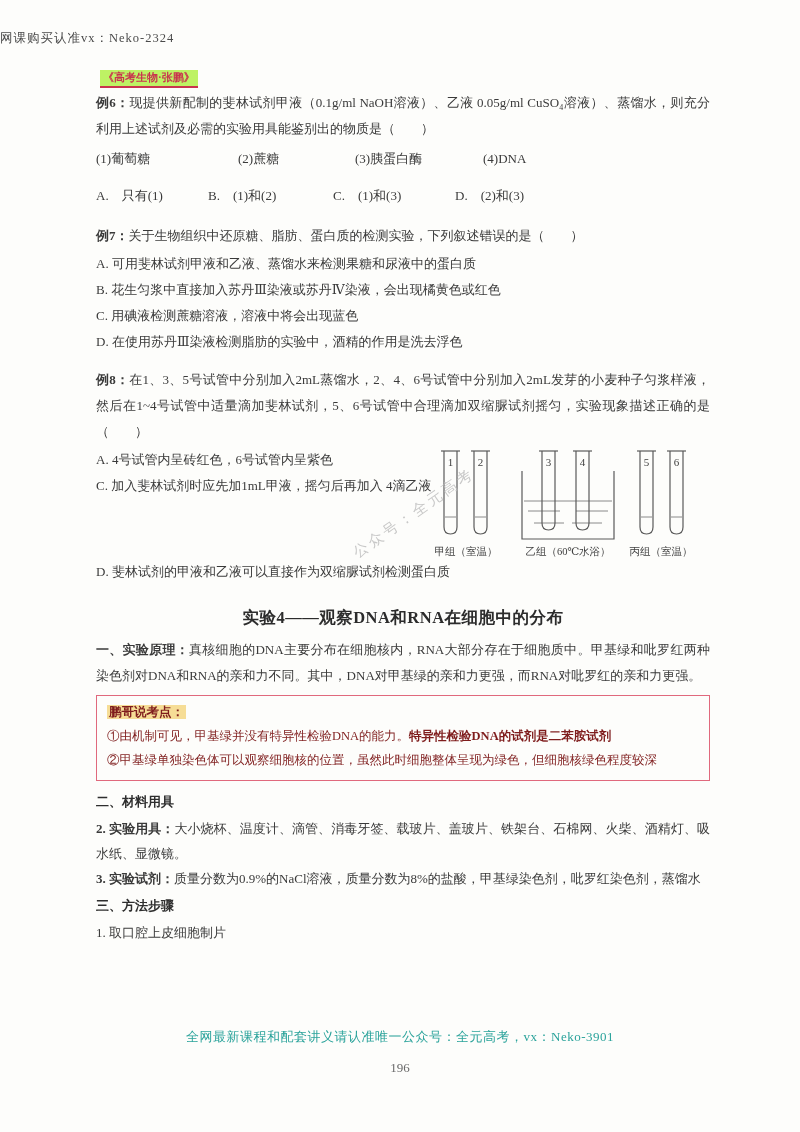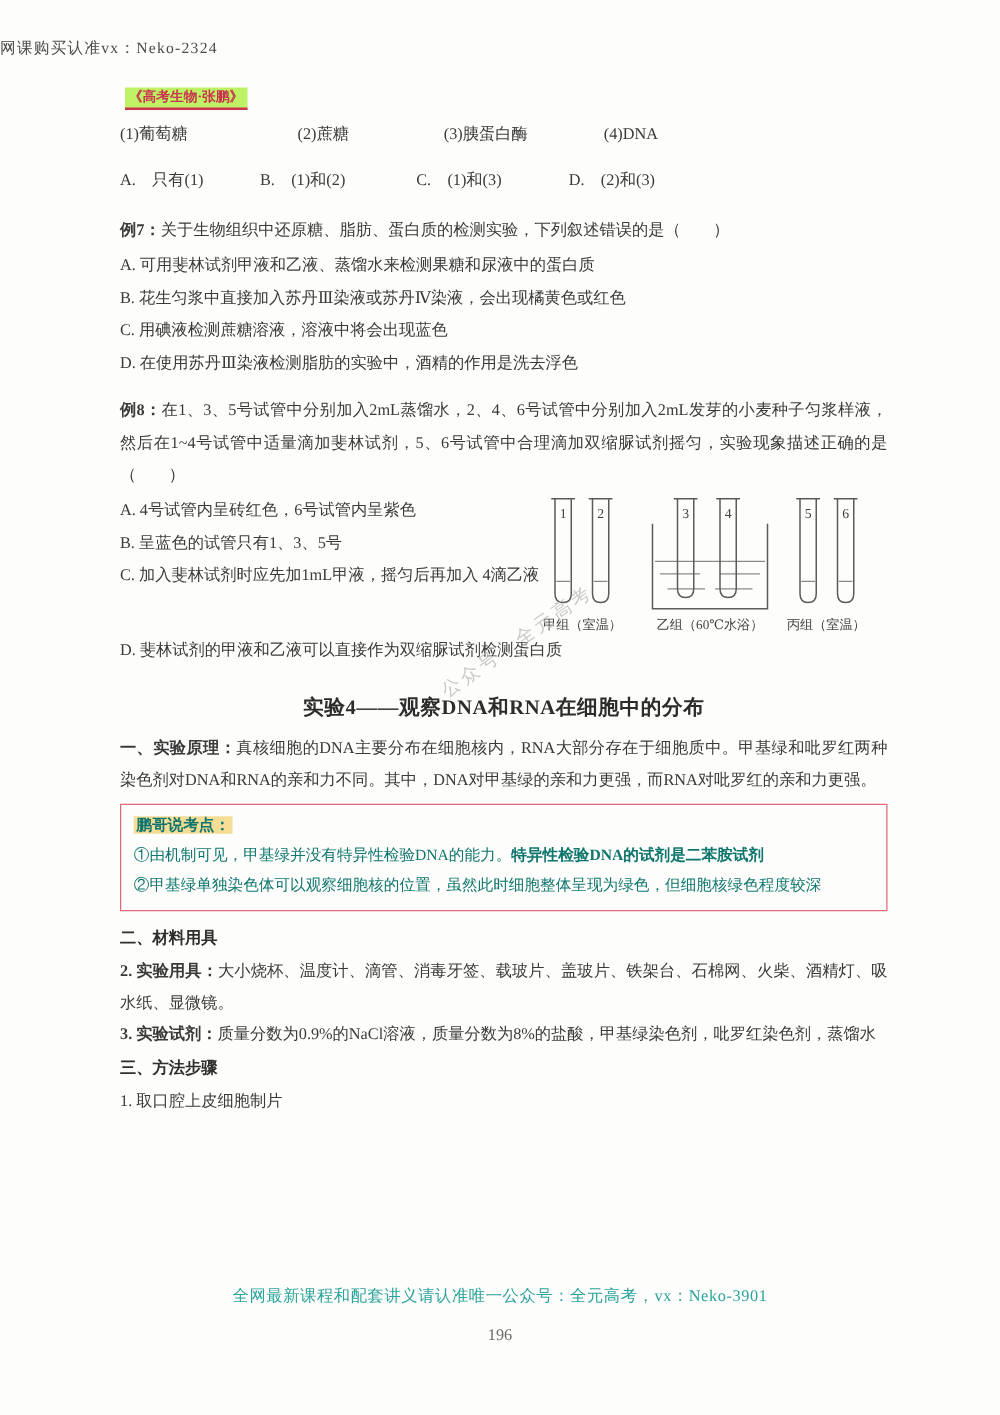--- a/index.html
+++ b/index.html
@@ -44,21 +44,21 @@
   .tube-diagram .lvl { stroke:#8a8a8a; stroke-width:1; }
   .tube-diagram text { font-size:11px; fill:#3f3f3f; text-anchor:middle; }
   .tube-diagram .glabel { font-size:10.5px; }
   .sec-title {
     text-align:center; font-weight:bold; font-size:16.5px; color:#2c2c2c;
     margin:20px 0 6px; letter-spacing:.5px;
   }
   .principle { margin-bottom:6px; }
   .tip-box {
     border:1px solid #e0697d; padding:4px 10px 8px; margin-bottom:8px;
-    color:#0f766e; font-size:12.5px; line-height:24px; text-align:justify;
+    color:#7f1d1d; font-size:12.5px; line-height:24px; text-align:justify;
   }
   .tip-label { background:#f6dd96; font-weight:bold; padding:0 2px; }
   .tip-strong { font-weight:bold; }
   .h-bold { font-size:13px; font-weight:bold; margin:2px 0 2px; line-height:25px; color:#2e2e2e; }
   .mat { line-height:25px; }
   .mnum, .mlabel { font-weight:bold; }
   .step-line { line-height:25px; }
   .diagonal-watermark {
     position:absolute; left:355px; top:545px;
     transform:rotate(-35deg); transform-origin:0 50%;
@@ -77,20 +77,21 @@
 </head>
 <body>
 
 <div class="page">
 
   <div class="top-watermark">网课购买认准vx：Neko-2324</div>
   <div class="brand-tag">《高考生物·张鹏》</div>
 
   <div class="content">
 
+    <p class="q"><span class="lead">例6：</span><span>现提供新配制的斐林试剂甲液（0.1g/ml NaOH溶液）、乙液 0.05g/ml CuSO₄溶液）、蒸馏水，则充分利用上述试剂及必需的实验用具能鉴别出的物质是（　　）</span></p>
     <div class="row items6">
       <span class="c1">(1)葡萄糖</span>
       <span class="c2">(2)蔗糖</span>
       <span class="c3">(3)胰蛋白酶</span>
       <span class="c4">(4)DNA</span>
     </div>
     <div class="row opts6">
       <span class="c1">A.　只有(1)</span>
       <span class="c2">B.　(1)和(2)</span>
       <span class="c3">C.　(1)和(3)</span>
@@ -102,21 +103,20 @@
       <div>A. 可用斐林试剂甲液和乙液、蒸馏水来检测果糖和尿液中的蛋白质</div>
       <div>B. 花生匀浆中直接加入苏丹Ⅲ染液或苏丹Ⅳ染液，会出现橘黄色或红色</div>
       <div>C. 用碘液检测蔗糖溶液，溶液中将会出现蓝色</div>
       <div>D. 在使用苏丹Ⅲ染液检测脂肪的实验中，酒精的作用是洗去浮色</div>
     </div>
 
     <p class="q"><span class="lead">例8：</span><span>在1、3、5号试管中分别加入2mL蒸馏水，2、4、6号试管中分别加入2mL发芽的小麦种子匀浆样液，然后在1~4号试管中适量滴加斐林试剂，5、6号试管中合理滴加双缩脲试剂摇匀，实验现象描述正确的是（　　）</span></p>
     <div class="ex8-block">
       <div class="ex8-opts">
         <div>A. 4号试管内呈砖红色，6号试管内呈紫色</div>
-        <div>B. 呈蓝色的试管只有1、3、5号</div>
         <div>C. 加入斐林试剂时应先加1mL甲液，摇匀后再加入 4滴乙液</div>
       </div>
       <div class="diagram">
         <svg class="tube-diagram" viewBox="0 0 274 126" width="274" height="126">
 
           <line x1="11" y1="8" x2="30" y2="8"></line>
           <path d="M14,8 L14,84 Q14,91 20.5,91 Q27,91 27,84 L27,8"></path>
           <line class="lvl" x1="15" y1="74" x2="26" y2="74"></line>
           <text x="20.5" y="23">1</text>
           <line x1="41" y1="8" x2="60" y2="8"></line>

